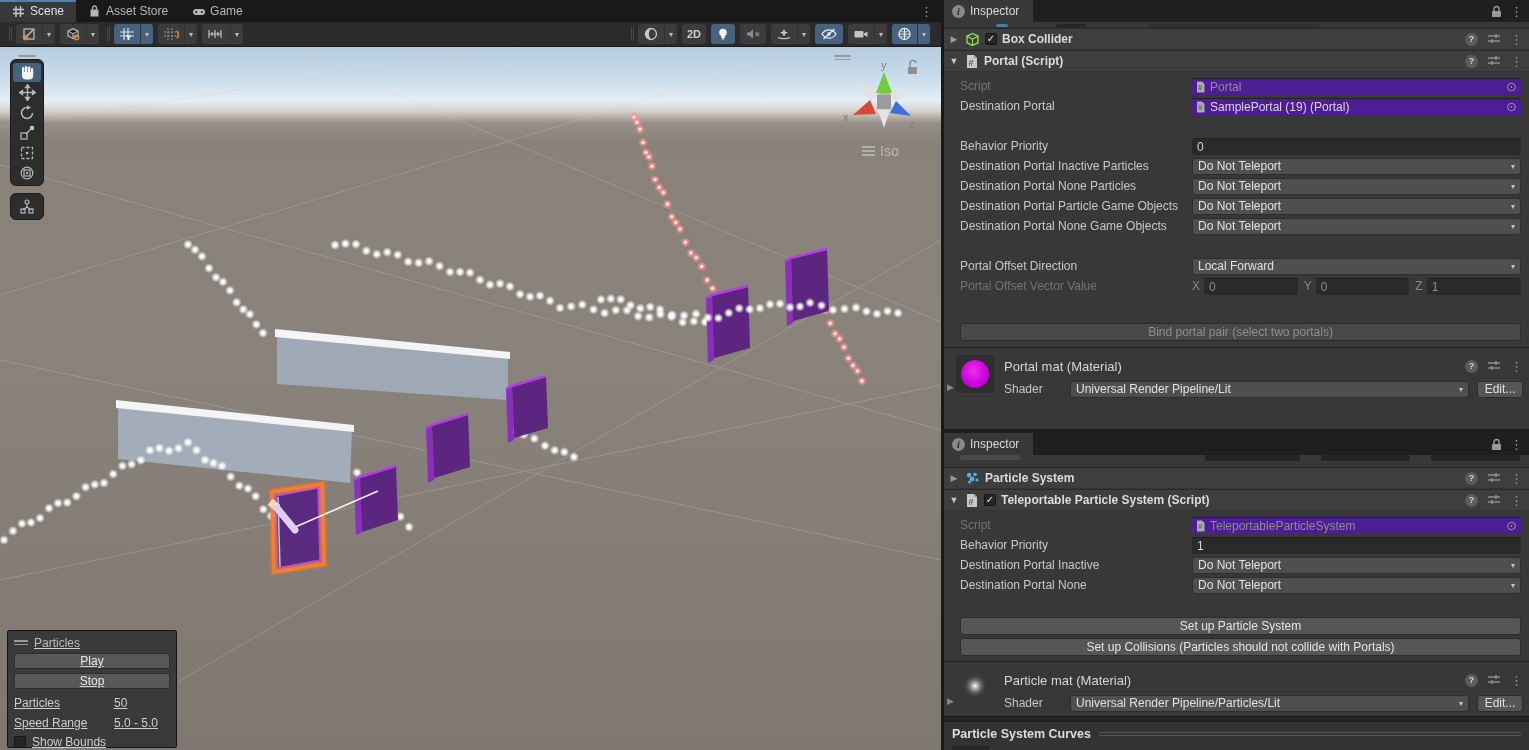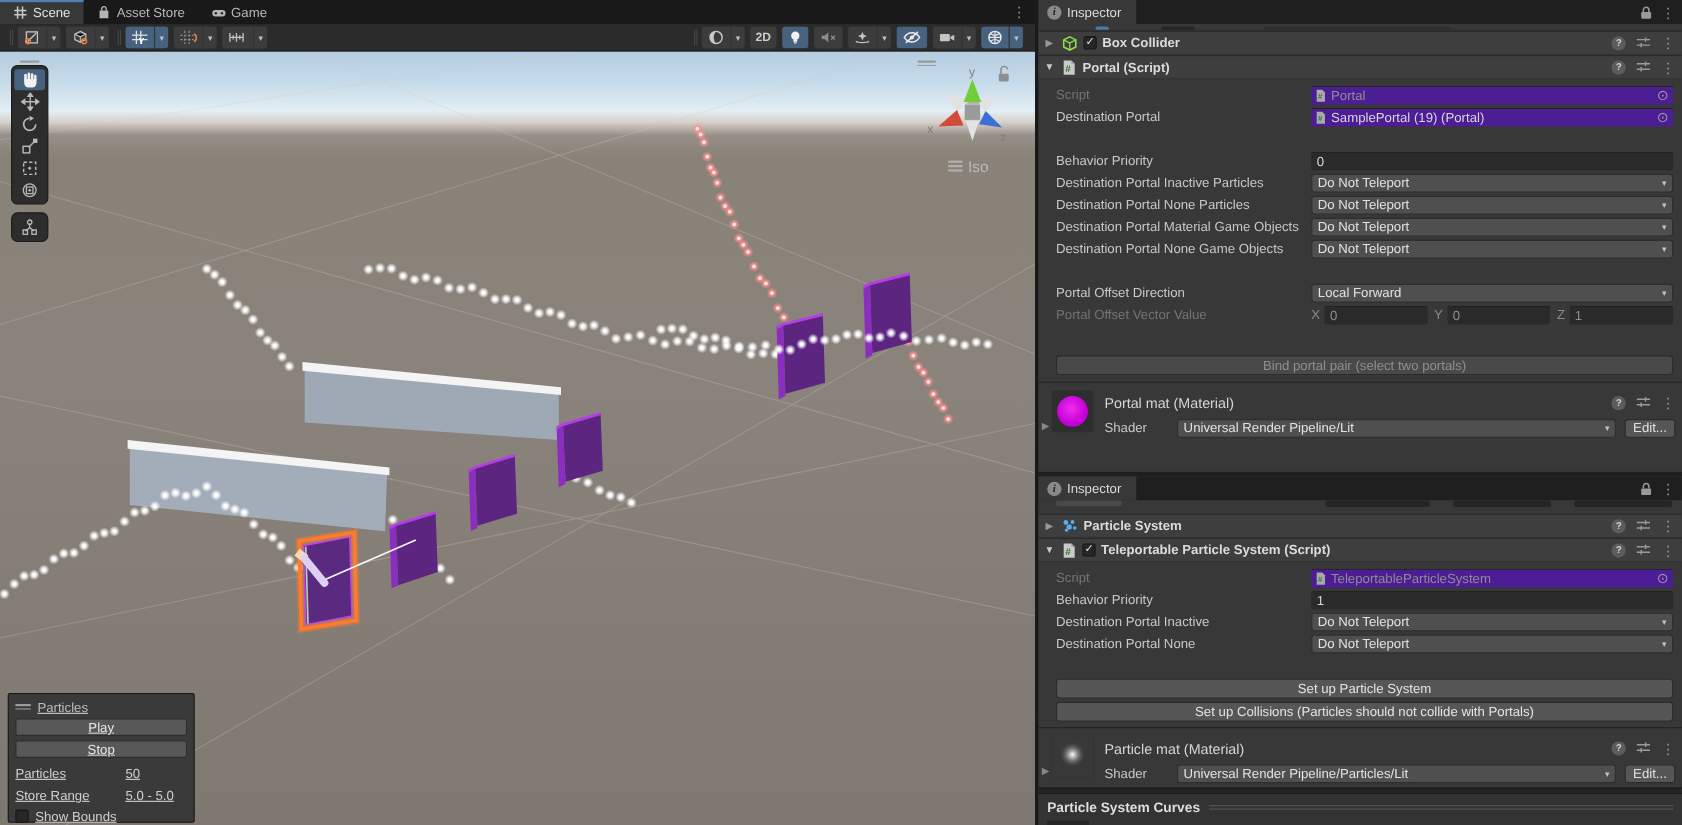--- a/index.html
+++ b/index.html
@@ -743,21 +743,21 @@
       </div>
       <div class="btnrow">
         <div class="pbtn">Play</div>
         <div class="pbtn">Stop</div>
       </div>
       <div class="prow">
         <span class="plabel">Particles</span>
         <span class="pval">50</span>
       </div>
       <div class="prow">
-        <span class="plabel">Store Range</span>
+        <span class="plabel">Speed Range</span>
         <span class="pval">5.0 - 5.0</span>
       </div>
       <div class="chkrow">
         <span class="chkbox"></span>
         <span>Show Bounds</span>
       </div>
       <div class="chkrow">
         <span class="chkbox"></span>
         <span>Show Only Selected</span>
       </div>
@@ -874,21 +874,21 @@
   <div class="row">
     <span class="label">Destination Portal None Particles</span>
     <div class="fieldarea">
         <div class="dropdown">
           <span class="dtext">Do Not Teleport</span>
           <span class="darr">▾</span>
         </div>
       </div>
   </div>
   <div class="row">
-    <span class="label">Destination Portal Material Game Objects</span>
+    <span class="label">Destination Portal Particle Game Objects</span>
     <div class="fieldarea">
         <div class="dropdown">
           <span class="dtext">Do Not Teleport</span>
           <span class="darr">▾</span>
         </div>
       </div>
   </div>
   <div class="row">
     <span class="label">Destination Portal None Game Objects</span>
     <div class="fieldarea">

